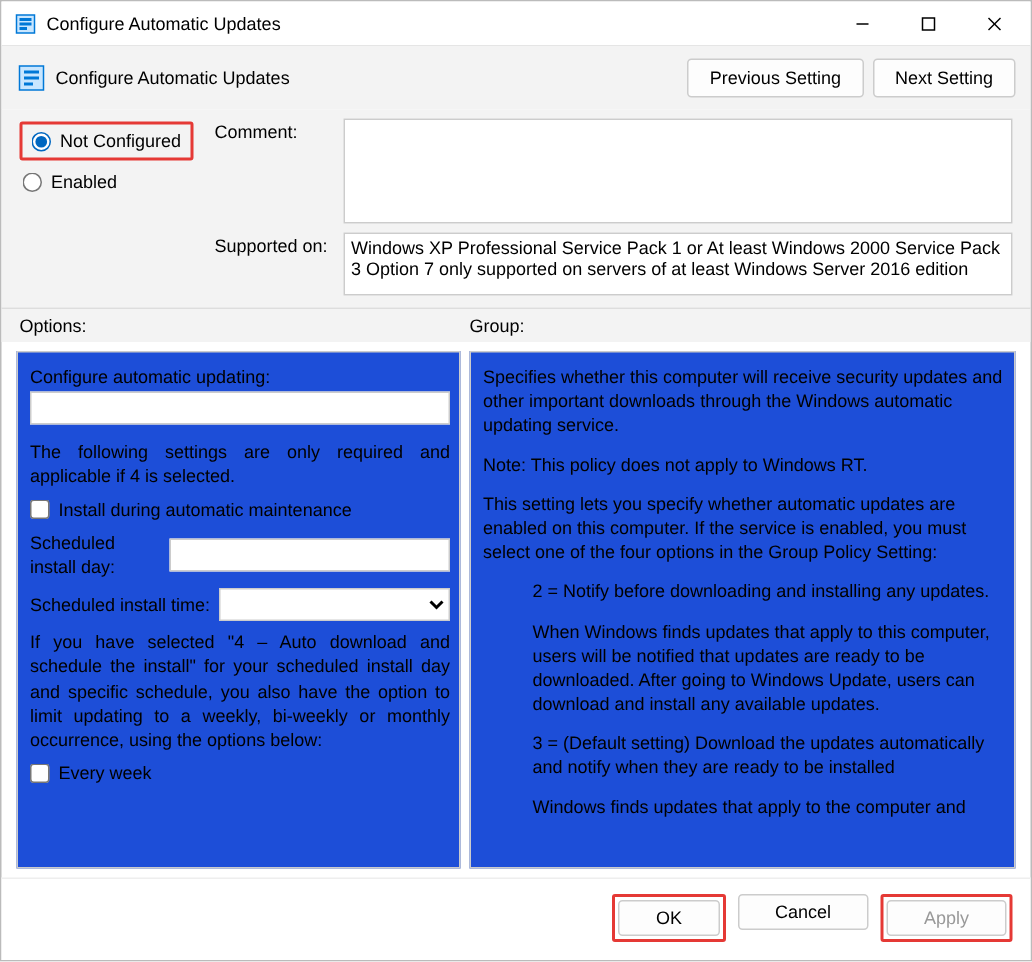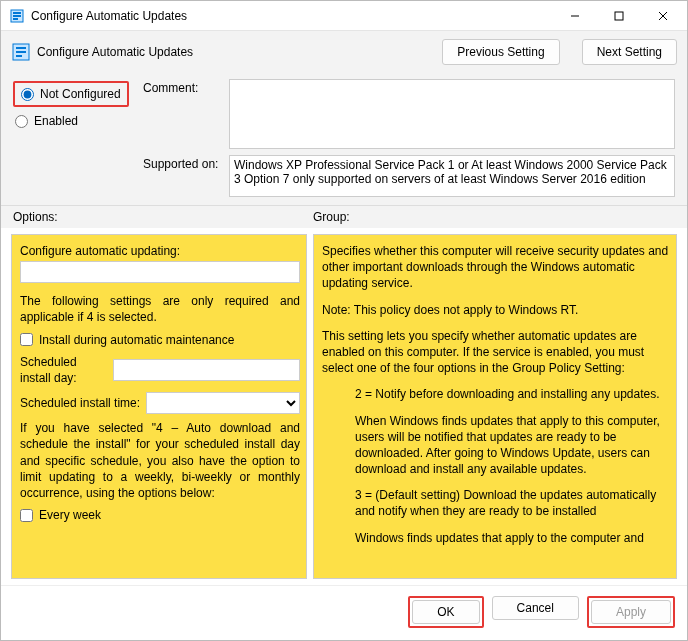--- a/index.html
+++ b/index.html
@@ -9,39 +9,39 @@
     
     .titlebar { height: 30px; display: flex; align-items: center; padding: 0 2px 0 8px; background: #fff; border-bottom: 1px solid #e5e5e5; }
     .titlebar-icon { width: 16px; height: 16px; margin-right: 6px; }
     .titlebar-text { font-size: 12px; flex: 1; }
     .win-controls { display: flex; }
     .win-btn { width: 44px; height: 29px; display: flex; align-items: center; justify-content: center; cursor: pointer; }
     
     .header-row { display: flex; align-items: center; padding: 8px 10px; background: #f3f3f3; }
     .header-icon { width: 20px; height: 20px; margin-right: 6px; }
     .header-title { font-size: 12px; flex: 1; }
-    .nav-btn { height: 26px; padding: 0 14px; margin-left: 22px; font-size: 12px; background: #fdfdfd; border: 1px solid #ccc; border-radius: 3px; cursor: pointer; }
+    .nav-btn { height: 26px; padding: 0 14px; margin-left: 6px; font-size: 12px; background: #fdfdfd; border: 1px solid #ccc; border-radius: 3px; cursor: pointer; }
     
     .config-area { padding: 6px 12px 8px 12px; background: #f3f3f3; display: flex; }
     .radio-col { width: 130px; padding-top: 2px; }
     .radio-col-inner { border: 2px solid #e53935; border-radius: 2px; padding: 4px 6px; display: inline-flex; align-items: center; margin-bottom: 2px; }
     .radio-row { display: flex; align-items: center; font-size: 12px; padding: 5px 2px; cursor: pointer; }
     .radio-row input { margin-right: 6px; accent-color: #0067c0; }
     .fields-col { flex: 1; display: flex; flex-direction: column; gap: 6px; }
     .field-row { display: flex; align-items: flex-start; }
     .field-label { width: 86px; font-size: 12px; text-align: left; padding-right: 6px; padding-top: 2px; }
     .comment-box { flex: 1; border: 1px solid #ccc; background: #fff; height: 70px; font-size: 12px; padding: 2px 4px; resize: none; overflow-y: scroll; }
     .supported-box { flex: 1; border: 1px solid #ccc; background: #fff; height: 42px; font-size: 12px; padding: 2px 4px; overflow-y: scroll; }
     
     .labels-row { display: flex; padding: 4px 12px; background: #f3f3f3; border-top: 1px solid #ddd; }
     .labels-row .lbl { font-size: 12px; }
     .lbl-left { width: 300px; }
     
     .panels-row { display: flex; padding: 6px 10px 6px 10px; gap: 6px; flex: 1; min-height: 0; }
-    .panel { flex: 1; border: 1px solid #ccc; background: #fde047; font-size: 12px; padding: 8px 6px 8px 8px; overflow-y: scroll; line-height: 1.35; }
+    .panel { flex: 1; border: 1px solid #ccc; background: #1d4ed8; font-size: 12px; padding: 8px 6px 8px 8px; overflow-y: scroll; line-height: 1.35; }
     .panel.options { flex: 0 0 296px; }
     .opt-block { margin-bottom: 10px; }
     .opt-select-empty { border: 1px solid #ccc; height: 22px; margin-top: 2px; background: #fff; }
     .opt-inline { display: flex; align-items: center; gap: 6px; margin: 6px 0; }
     .opt-inline input[type=text] { border: 1px solid #ccc; height: 22px; flex: 1; padding: 0 4px; }
     .opt-inline select { border: 1px solid #ccc; height: 22px; flex: 1; padding: 0 4px; background: #fff; }
     .opt-para { margin: 6px 0; text-align: justify; }
     .chk-row { display: flex; align-items: center; gap: 6px; margin: 4px 0; }
     .chk-row input { accent-color: #0067c0; }
     .help p { margin-bottom: 10px; }

